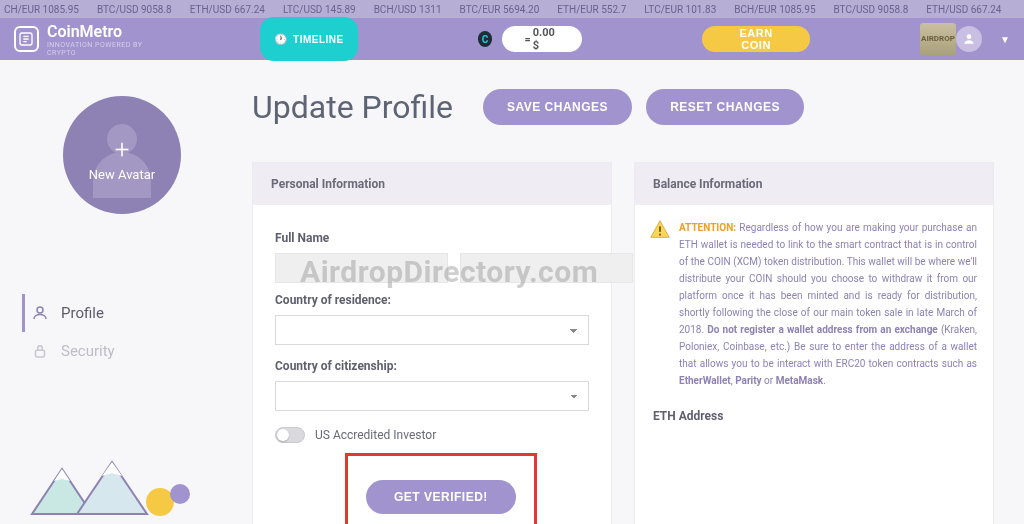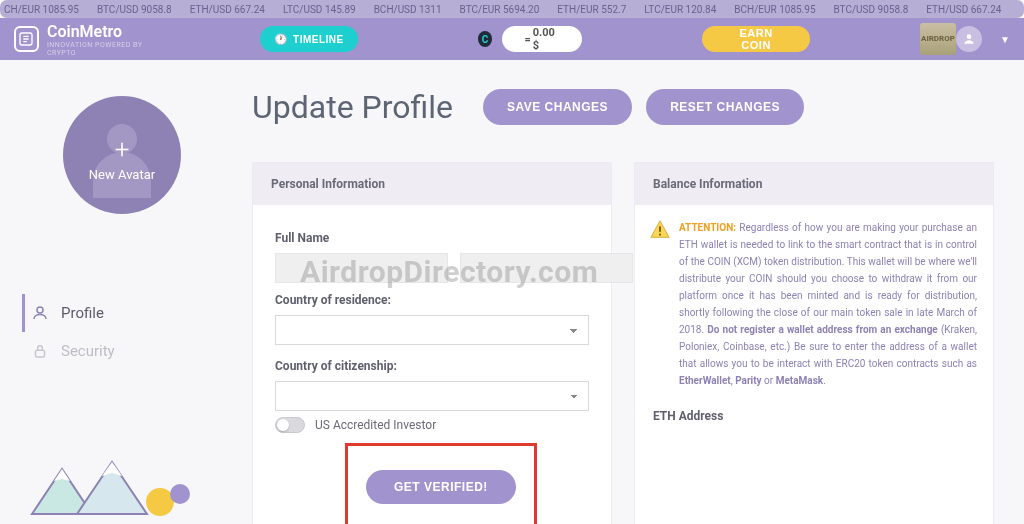--- a/index.html
+++ b/index.html
@@ -1,27 +1,27 @@
 <!DOCTYPE html>
 <html><head>
 <meta charset="utf-8">
 <style>
 * { box-sizing: border-box; margin: 0; padding: 0; }
 body { font-family: -apple-system, Segoe UI, Roboto, sans-serif; background: #f7f7fa; width: 1024px; height: 524px; overflow: hidden; position: relative; }
 
-.ticker { height: 18px; background: #b6aed4; display: flex; align-items: center; overflow: hidden; white-space: nowrap; font-size: 10px; color: #6b6190; padding: 0 4px; border-radius: 7px; }
+.ticker { height: 18px; background: #b6aed4; display: flex; align-items: center; overflow: hidden; white-space: nowrap; font-size: 10px; color: #6b6190; padding: 0 4px; }
 .ticker span { margin-right: 18px; }
 
 .topbar { height: 42px; background: #a193ce; display: flex; align-items: center; padding: 0 14px; }
 .logo { display: flex; align-items: center; }
 .logo-icon { width: 26px; height: 26px; border: 2px solid #fff; border-radius: 6px; display: flex; align-items: center; justify-content: center; margin-right: 8px; }
 .logo-icon svg { width: 16px; height: 16px; }
 .logo-text { color: #fff; font-size: 16px; font-weight: 600; }
 .logo-sub { color: #d6cfe9; font-size: 7px; letter-spacing: 0.5px; }
-.timeline-btn { margin-left: 92px; background: #1dcfcf; color: #fff; border: none; border-radius: 14px; height: 26px; padding: 0 14px; font-size: 10px; font-weight: 700; letter-spacing: 0.5px; display: flex; align-items: center; cursor: pointer; }
+.timeline-btn { margin-left: 92px; background: #1dcfcf; color: #fff; border: none; border-radius: 14px; height: 44px; padding: 0 14px; font-size: 10px; font-weight: 700; letter-spacing: 0.5px; display: flex; align-items: center; cursor: pointer; }
 .timeline-btn::before { content: '🕐'; margin-right: 5px; font-size: 11px; }
 .coin-pill { margin-left: 120px; display: flex; align-items: center; }
 .coin-c { width: 16px; height: 16px; border-radius: 50%; background: #1f2b3a; color: #1dcfcf; display: flex; align-items: center; justify-content: center; font-size: 10px; font-weight: 700; margin-right: 10px; }
 .balance-pill { background: #fff; border-radius: 14px; height: 26px; padding: 0 22px; font-size: 11px; font-weight: 700; color: #555; display: flex; align-items: center; }
 .balance-pill::before { content: '= '; margin-right: 2px; }
 .earn-btn { margin-left: 120px; background: #f6c945; color: #fff; border: none; border-radius: 14px; height: 26px; padding: 0 22px; font-size: 11px; font-weight: 700; letter-spacing: 0.5px; cursor: pointer; }
 .airdrop-badge { margin-left: 110px; width: 38px; height: 32px; background: linear-gradient(#c9bfa3, #a9a178); border-radius: 3px; display: flex; flex-direction: row; align-items: center; justify-content: center; font-size: 8px; color: #6b5f3f; font-weight: 700; line-height: 1; cursor: pointer; }
 .user-chip { margin-left: auto; display: flex; align-items: center; cursor: pointer; }
 .user-ava { width: 26px; height: 26px; border-radius: 50%; background: #c8bfe2; display: flex; align-items: center; justify-content: center; }
 .user-ava svg { width: 14px; height: 14px; fill: #fff; }
@@ -53,21 +53,21 @@
 .cols { display: flex; gap: 22px; }
 .card { background: #fff; border: 1px solid #eceaf2; }
 .card-l { width: 360px; }
 .card-r { width: 360px; }
 .card-head { background: #efedf3; padding: 14px 18px; font-size: 12px; font-weight: 700; color: #6a6a78; }
 .card-body { padding: 18px 22px; }
 .flabel { font-size: 12px; font-weight: 700; color: #5f5f6e; margin-bottom: 8px; margin-top: 8px; }
 .frow { display: flex; gap: 12px; margin-bottom: 10px; }
 .tin { flex: 1; height: 30px; background: #efefef; border: 1px solid #e6e6e6; padding: 0 8px; font-size: 12px; }
 .sel { width: 100%; height: 30px; border: 1px solid #d9d9d9; background: #fff; padding: 0 8px; font-size: 12px; margin-bottom: 6px; appearance: none; background-image: linear-gradient(45deg, transparent 50%, #888 50%), linear-gradient(135deg, #888 50%, transparent 50%); background-position: calc(100% - 14px) 13px, calc(100% - 10px) 13px; background-size: 4px 4px, 4px 4px; background-repeat: no-repeat; }
-.toggle-row { display: flex; align-items: center; }
+.toggle-row { display: flex; align-items: center; margin-top: 10px; }
 .toggle { width: 30px; height: 16px; border-radius: 8px; background: #d9d9de; position: relative; margin-right: 10px; cursor: pointer; border: 1px solid #c9c9d0; }
 .toggle::after { content: ''; position: absolute; left: 1px; top: 1px; width: 12px; height: 12px; border-radius: 50%; background: #fff; box-shadow: 0 1px 2px rgba(0,0,0,0.2); }
 .toggle-label { font-size: 12px; color: #6a6a78; }
 .verify-wrap { border: 3px solid #e03a2f; padding: 24px 18px; display: inline-block; margin-top: 10px; margin-left: 70px; }
 .verify-btn { background: #a193ce; color: #fff; border: none; border-radius: 20px; height: 34px; padding: 0 28px; font-size: 12px; font-weight: 700; letter-spacing: 0.5px; cursor: pointer; }
 
 .warn { display: flex; padding: 14px 16px 10px 14px; }
 .warn-ico { width: 22px; height: 22px; flex-shrink: 0; margin-right: 8px; }
 .warn-text { font-size: 10px; line-height: 1.7; color: #8d82b3; text-align: justify; }
 .warn-text b { color: #8d82b3; font-weight: 700; }
@@ -80,21 +80,21 @@
 <body>
 
 <div class="ticker" id="ticker">
     <span>CH/EUR 1085.95</span>
     <span>BTC/USD 9058.8</span>
     <span>ETH/USD 667.24</span>
     <span>LTC/USD 145.89</span>
     <span>BCH/USD 1311</span>
     <span>BTC/EUR 5694.20</span>
     <span>ETH/EUR 552.7</span>
-    <span>LTC/EUR 120.84</span>
+    <span>LTC/EUR 101.83</span>
     <span>BCH/EUR 1085.95</span>
     <span>BTC/USD 9058.8</span>
     <span>ETH/USD 667.24</span>
   </div>
 
 <div class="topbar">
   <div class="logo">
     <div class="logo-icon">
       <svg viewBox="0 0 24 24" fill="none" stroke="#fff" stroke-width="2">
           <rect x="3" y="3" width="18" height="18" rx="3"></rect>

